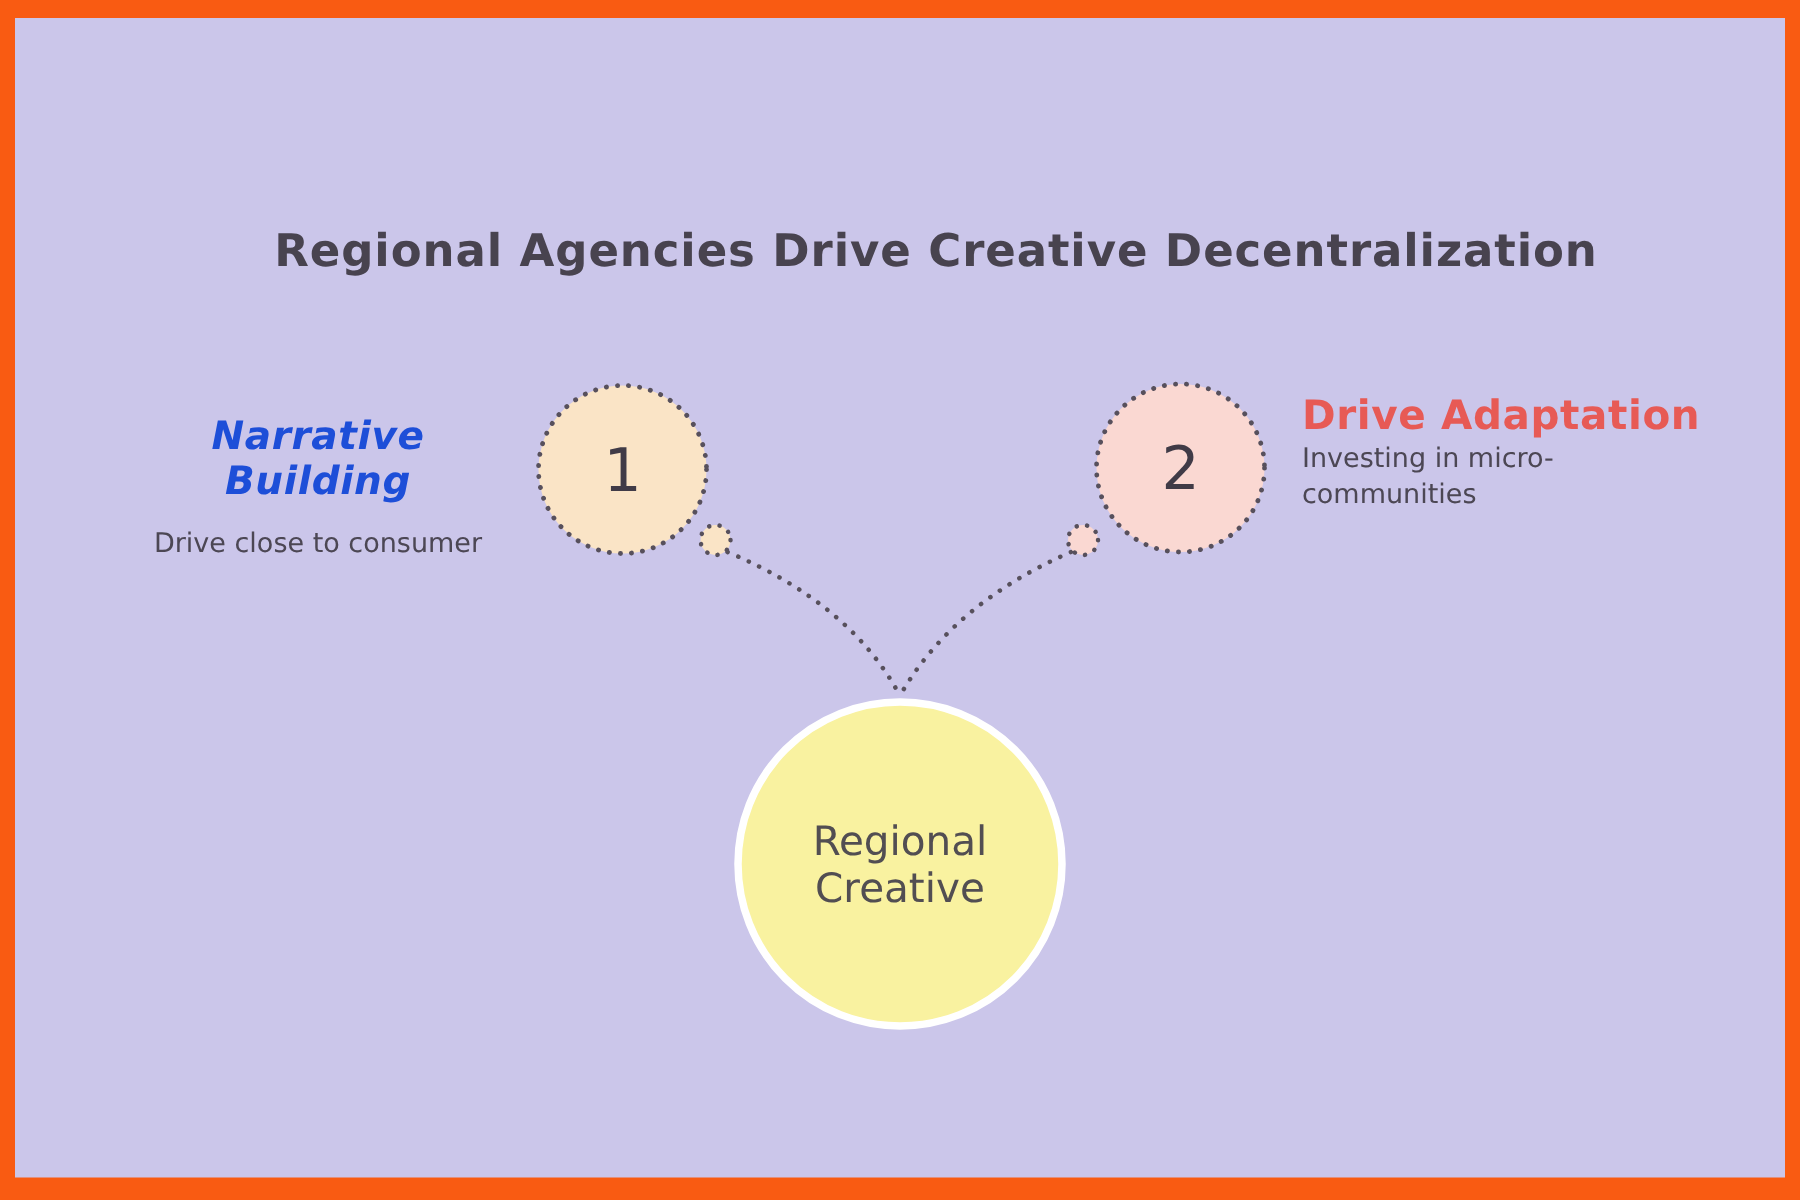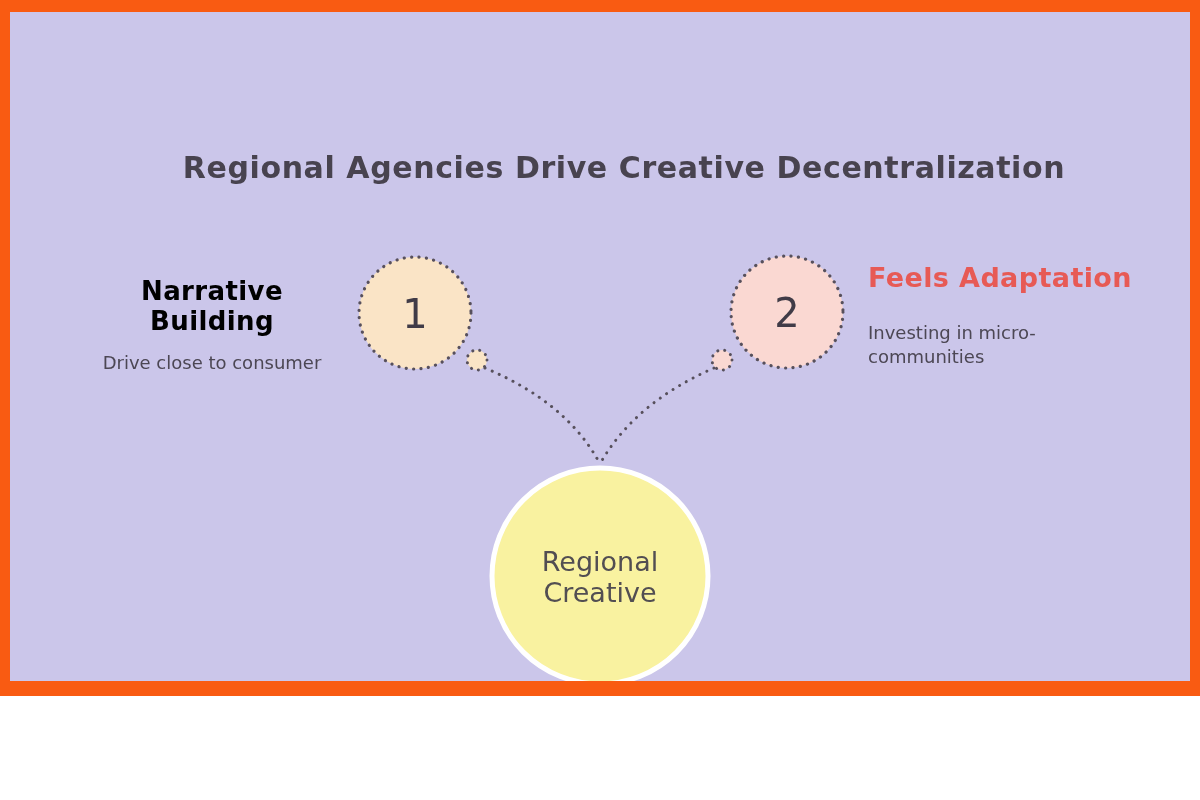--- a/index.html
+++ b/index.html
@@ -3,21 +3,21 @@
 <meta charset="utf-8">
 <style>
   html, body { margin: 0; padding: 0; }
   body {
     width: 1200px; height: 800px;
     font-family: "DejaVu Sans", sans-serif;
     overflow: hidden;
   }
   .stage {
     position: relative;
-    width: 1200px; height: 696px;
+    width: 1200px; height: 800px;
     background: #CBC6EA;
   }
   .frame {
     position: absolute; inset: 0;
     border-style: solid;
     border-color: #F95B12;
     border-width: 12px 10px 15px 10px;
     pointer-events: none;
     z-index: 10;
   }
@@ -59,29 +59,29 @@
   }
   .label-right {
     left: 868px; top: 262px; width: 280px;
     text-align: left;
   }
   .label-heading {
     font-size: 26px;
     font-weight: bold;
     letter-spacing: 0.4px;
   }
-  .heading-1 { color: #000000; }
+  .heading-1 { color: #1d4ed8; font-style: italic; }
   .heading-2 { color: #E75A55; font-size: 27px; }
   .label-desc {
     margin-top: 15px;
     font-size: 18px;
     color: #4C4754;
     line-height: 24px;
   }
-  .label-right .label-desc { width: 190px; margin-top: 28px; }
+  .label-right .label-desc { width: 190px; margin-top: 1px; }
 </style>
 </head>
 <body>
 
 <div class="stage">
 
   <svg class="diagram" viewBox="0 0 1200 800">
 
     <path d="M 485 368 Q 566 402 599 462" fill="none" stroke="#57505C" stroke-width="3" stroke-linecap="round" stroke-dasharray="0.1 7.6"></path>
     <path d="M 714 368 Q 636 402 601 462" fill="none" stroke="#57505C" stroke-width="3" stroke-linecap="round" stroke-dasharray="0.1 7.6"></path>
@@ -101,18 +101,18 @@
   <div class="step-number num-2">2</div>
 
   <div class="hub-label">Regional Creative</div>
 
   <div class="label-block label-left">
     <div class="label-heading heading-1">Narrative Building</div>
     <div class="label-desc">Drive close to consumer</div>
   </div>
 
   <div class="label-block label-right">
-    <div class="label-heading heading-2">Feels Adaptation</div>
+    <div class="label-heading heading-2">Drive Adaptation</div>
     <div class="label-desc">Investing in micro-communities</div>
   </div>
 
   <div class="frame"></div>
 </div>
 
 </body></html>

